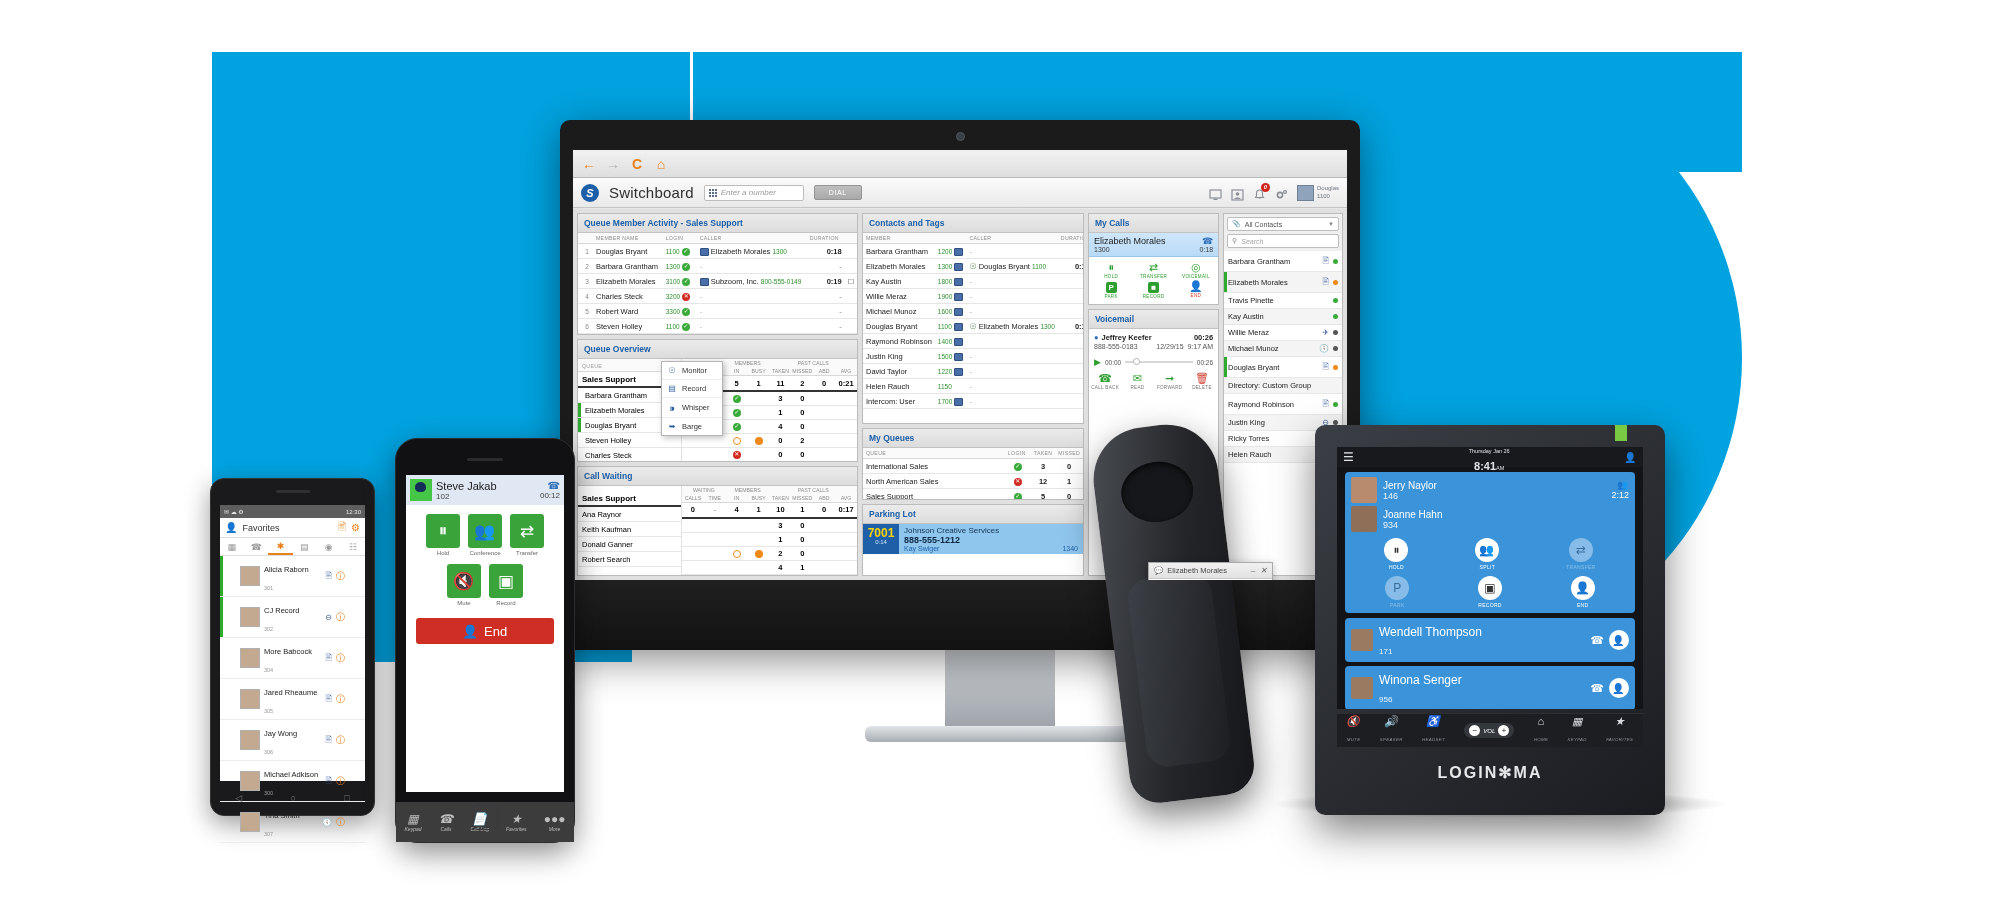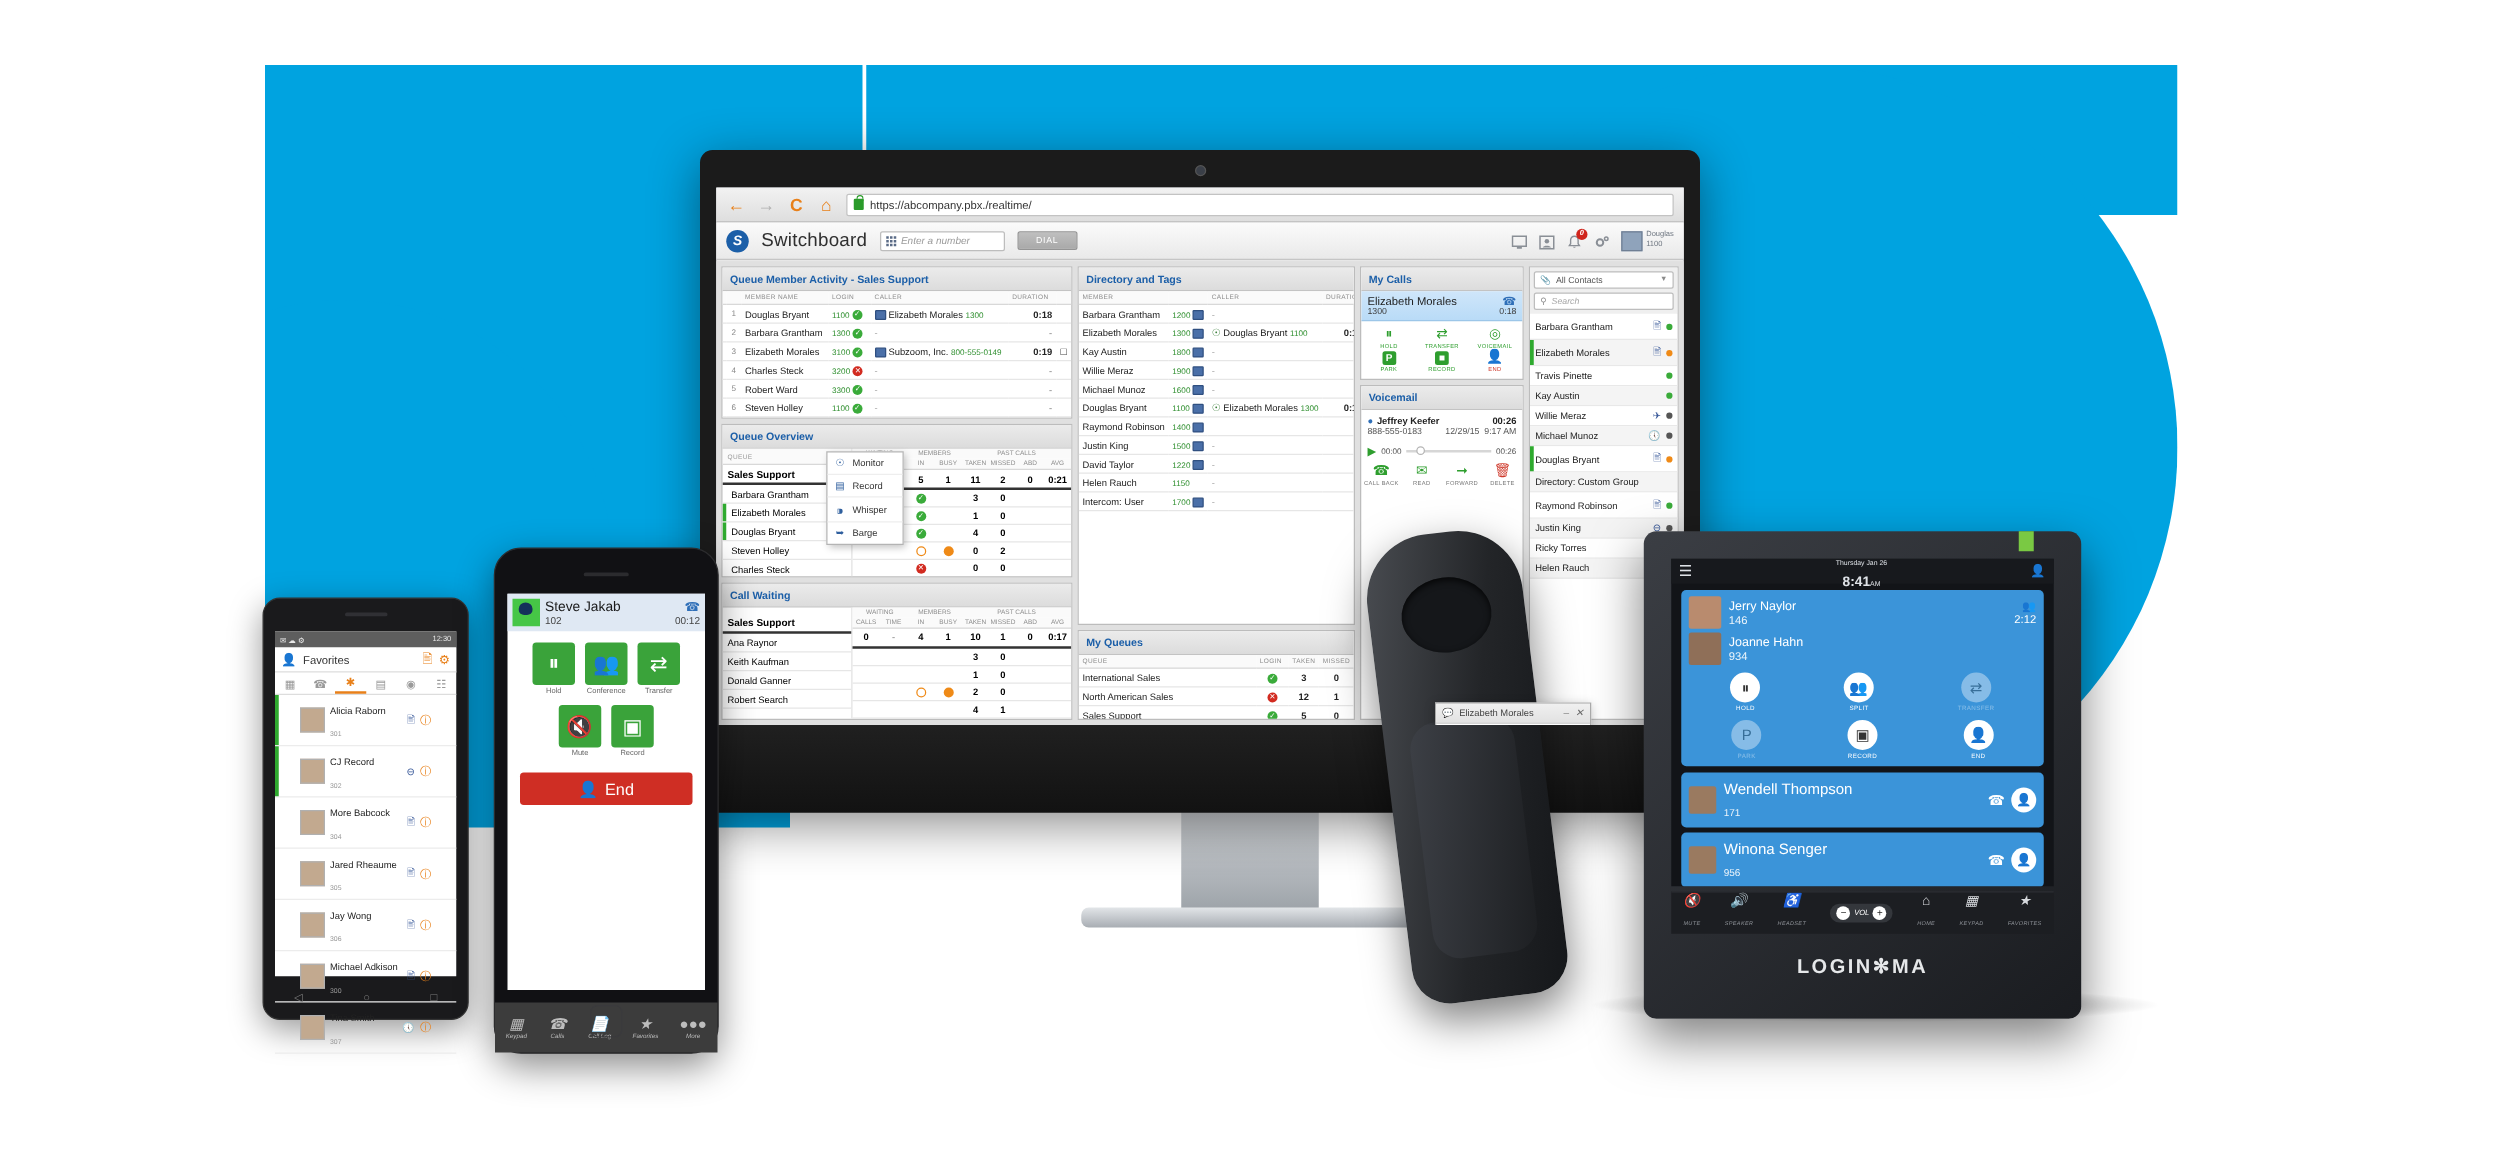--- a/index.html
+++ b/index.html
@@ -318,24 +318,20 @@
   <div id="mon-chin"></div>
 
   <div id="screen">
     <div id="browser">
 
       <div id="chrome-bar">
         <span class="nav-btn">←</span>
         <span class="nav-btn grey">→</span>
         <span class="nav-btn">C</span>
         <span class="nav-btn">⌂</span>
-        <div id="omnibox">
-          <span class="lock"></span>
-          <span class="url">https://abcompany.pbx./realtime/</span>
-        </div>
       </div>
 
       <div id="app-header">
         <span id="logo-mark">S</span>
         <span id="logo-text">Switchboard</span>
         <div id="num-field">
           <span class="kp-icon">
               <i></i>
               <i></i>
               <i></i>
@@ -670,21 +666,21 @@
             </div>
             <div class="mi">
               <span class="mic">➥</span>
               <span>Barge</span>
             </div>
           </div>
         </div>
 
         <div class="col-mid">
           <div class="panel" style="flex:1 1 auto;">
-            <div class="panel-hd">Directory and Tags</div>
+            <div class="panel-hd">Contacts and Tags</div>
             <table class="tbl">
               <thead>
                   <tr>
                 <th class="mark"></th>
                 <th>MEMBER</th>
                 <th style="width:32px"></th>
                 <th>CALLER</th>
                 <th class="rt" style="width:34px">DURATION</th>
               </tr>
                 </thead>
@@ -797,20 +793,37 @@
                   <tr>
                     <td>Sales Support</td>
                     <td class="ctr"><span class="dot green"></span></td>
                     <td class="ctr" style="font-weight:bold">5</td>
                     <td class="ctr" style="font-weight:bold">0</td>
                   </tr>
                 </tbody>
             </table>
           </div>
 
+          <div class="panel" style="flex:0 0 72px;">
+            <div class="panel-hd">Parking Lot</div>
+            <div class="park-item">
+              <div class="park-num">
+                <div class="n">7001</div>
+                <div class="t">0:14</div>
+              </div>
+              <div class="park-info">
+                <div class="a">Johnson Creative Services</div>
+                <div class="b">888-555-1212</div>
+                <div class="c">
+                  <span>Kay Swiger</span>
+                  <span>1340</span>
+                </div>
+              </div>
+            </div>
+          </div>
         </div>
 
         <div class="col-right">
           <div class="panel" style="flex:0 0 auto;">
             <div class="panel-hd">My Calls</div>
             <div class="call-sel">
               <div style="display:flex;align-items:center;">
                 <span class="n">Elizabeth Morales</span>
                 <span style="margin-left:auto;color:#2f6fb8;font-size:9px;">☎</span>
               </div>

